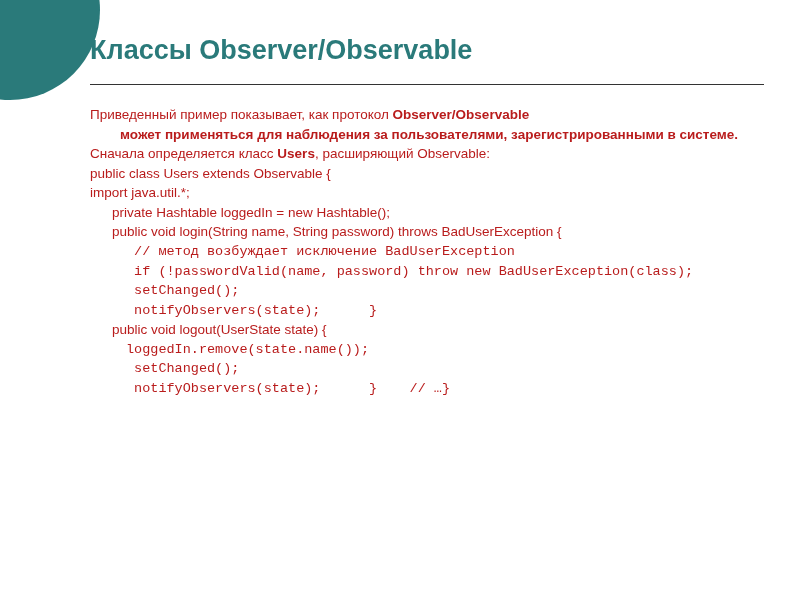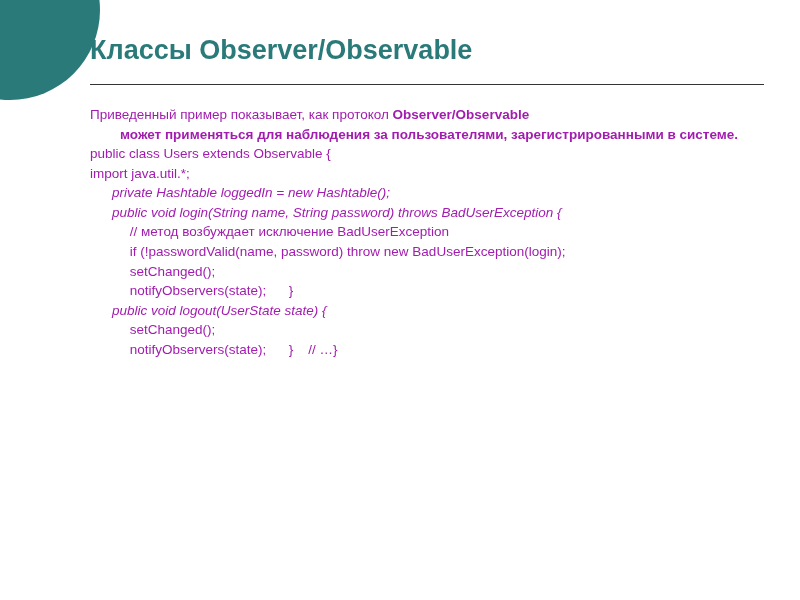--- a/index.html
+++ b/index.html
@@ -31,51 +31,55 @@
     }
     .divider {
       border: none;
       border-top: 1px solid #333;
       margin: 10px 0 20px 0;
       width: 100%;
     }
     .content {
       font-size: 13.5px;
       line-height: 1.45;
-      color: #a21caf;
+      color: #b91c1c;
     }
     .content p { margin: 0; }
     .intro { margin-bottom: 2px; }
     .intro-cont { padding-left: 30px; font-weight: bold; }
     .bold { font-weight: bold; }
     .code-line { white-space: pre; }
-    .i1 { padding-left: 22px; font-style: italic; }
-    .i2 { padding-left: 36px; }
+    .i1 { padding-left: 22px; }
+    .i2 { padding-left: 36px; font-family: Liberation Mono, monospace; }
   </style>
 </head>
 <body>
 
 <div class="corner-decoration"></div>
 
 <div class="slide">
   <h1 class="title">Классы Observer/Observable</h1>
   <hr class="divider">
 
   <div class="content">
     <p class="intro">
       <span>Приведенный пример показывает, как протокол </span><span class="bold">Observer/Observable</span>
     </p>
     <p class="intro-cont"> может применяться для наблюдения за пользователями, зарегистрированными в системе.</p>
 
+    <p>
+      <span>Сначала определяется класс </span><span class="bold">Users</span><span>, расширяющий Observable:</span>
+    </p>
 
     <p class="code-line">public class Users extends Observable {</p>
     <p class="code-line">import java.util.*;</p>
     <p class="code-line i1">private Hashtable loggedIn = new Hashtable();</p>
     <p class="code-line i1">public void login(String name, String password) throws BadUserException {</p>
     <p class="code-line i2"> // метод возбуждает исключение BadUserException</p>
-    <p class="code-line i2"> if (!passwordValid(name, password) throw new BadUserException(login);</p>
+    <p class="code-line i2"> if (!passwordValid(name, password) throw new BadUserException(class);</p>
     <p class="code-line i2"> setChanged();</p>
     <p class="code-line i2"> notifyObservers(state);      }</p>
     <p class="code-line i1">public void logout(UserState state) {</p>
+    <p class="code-line i2">loggedIn.remove(state.name());</p>
     <p class="code-line i2"> setChanged();</p>
     <p class="code-line i2"> notifyObservers(state);      }    // …}</p>
   </div>
 </div>
 
 </body></html>

